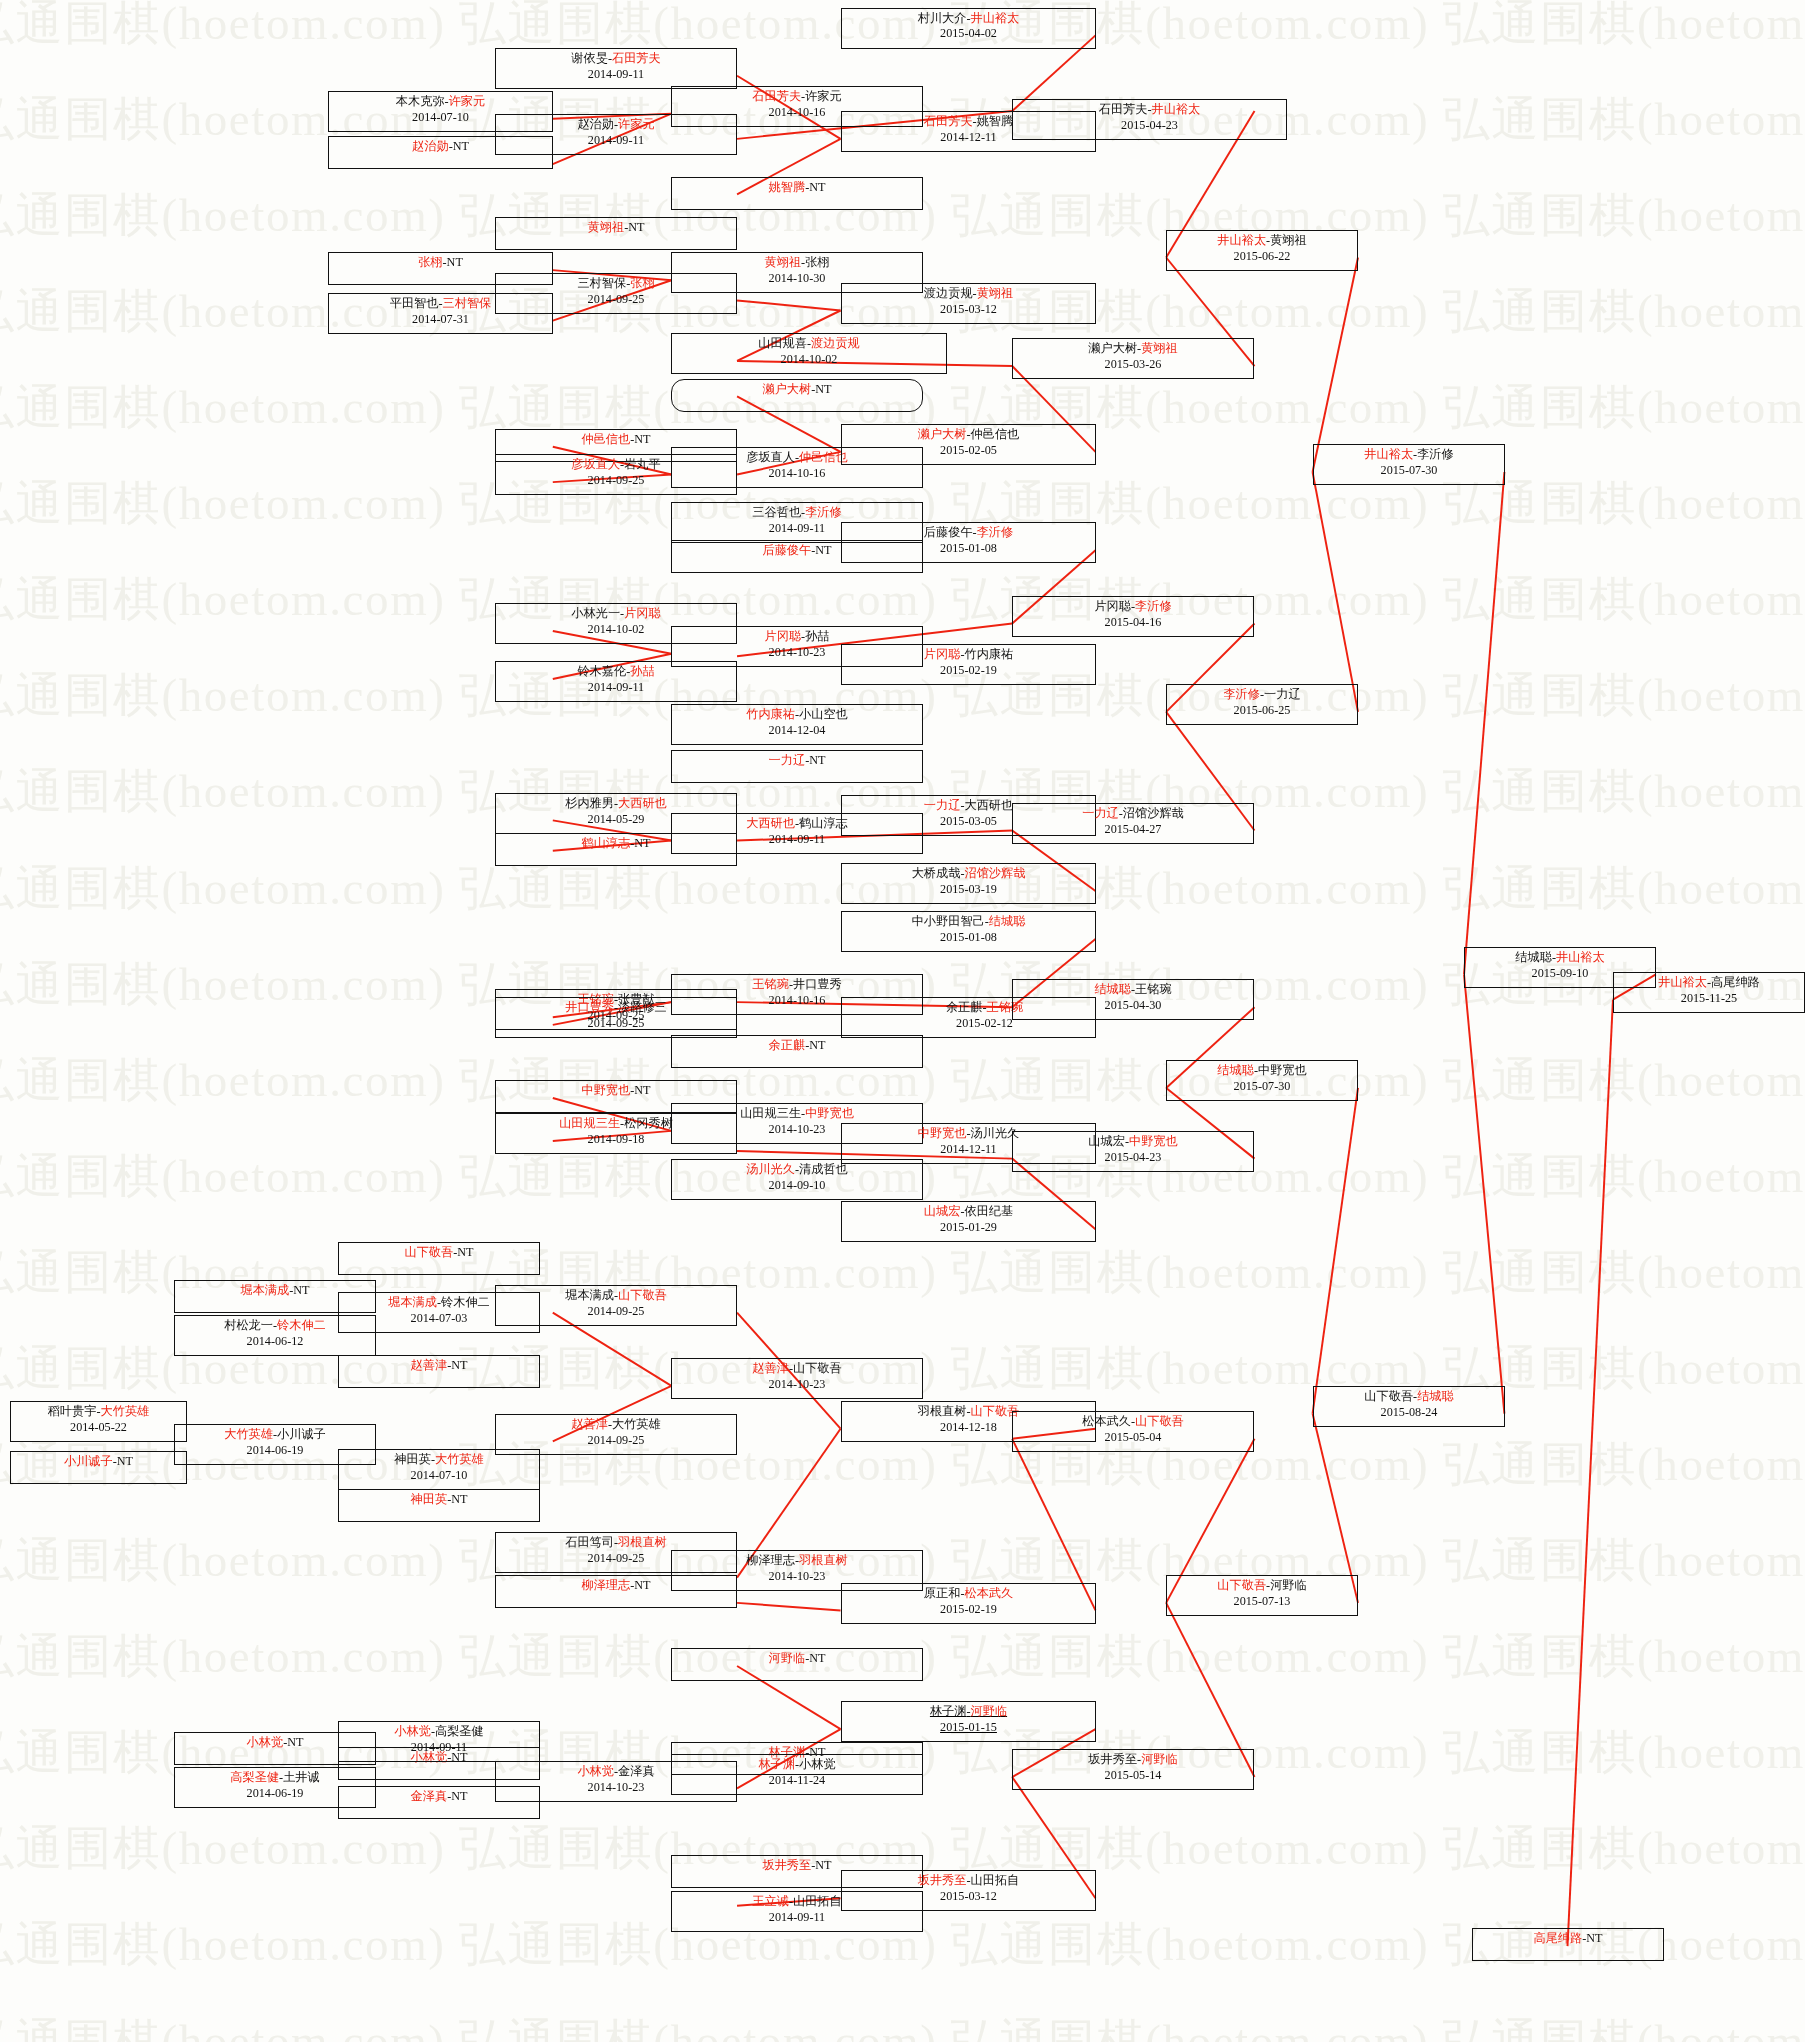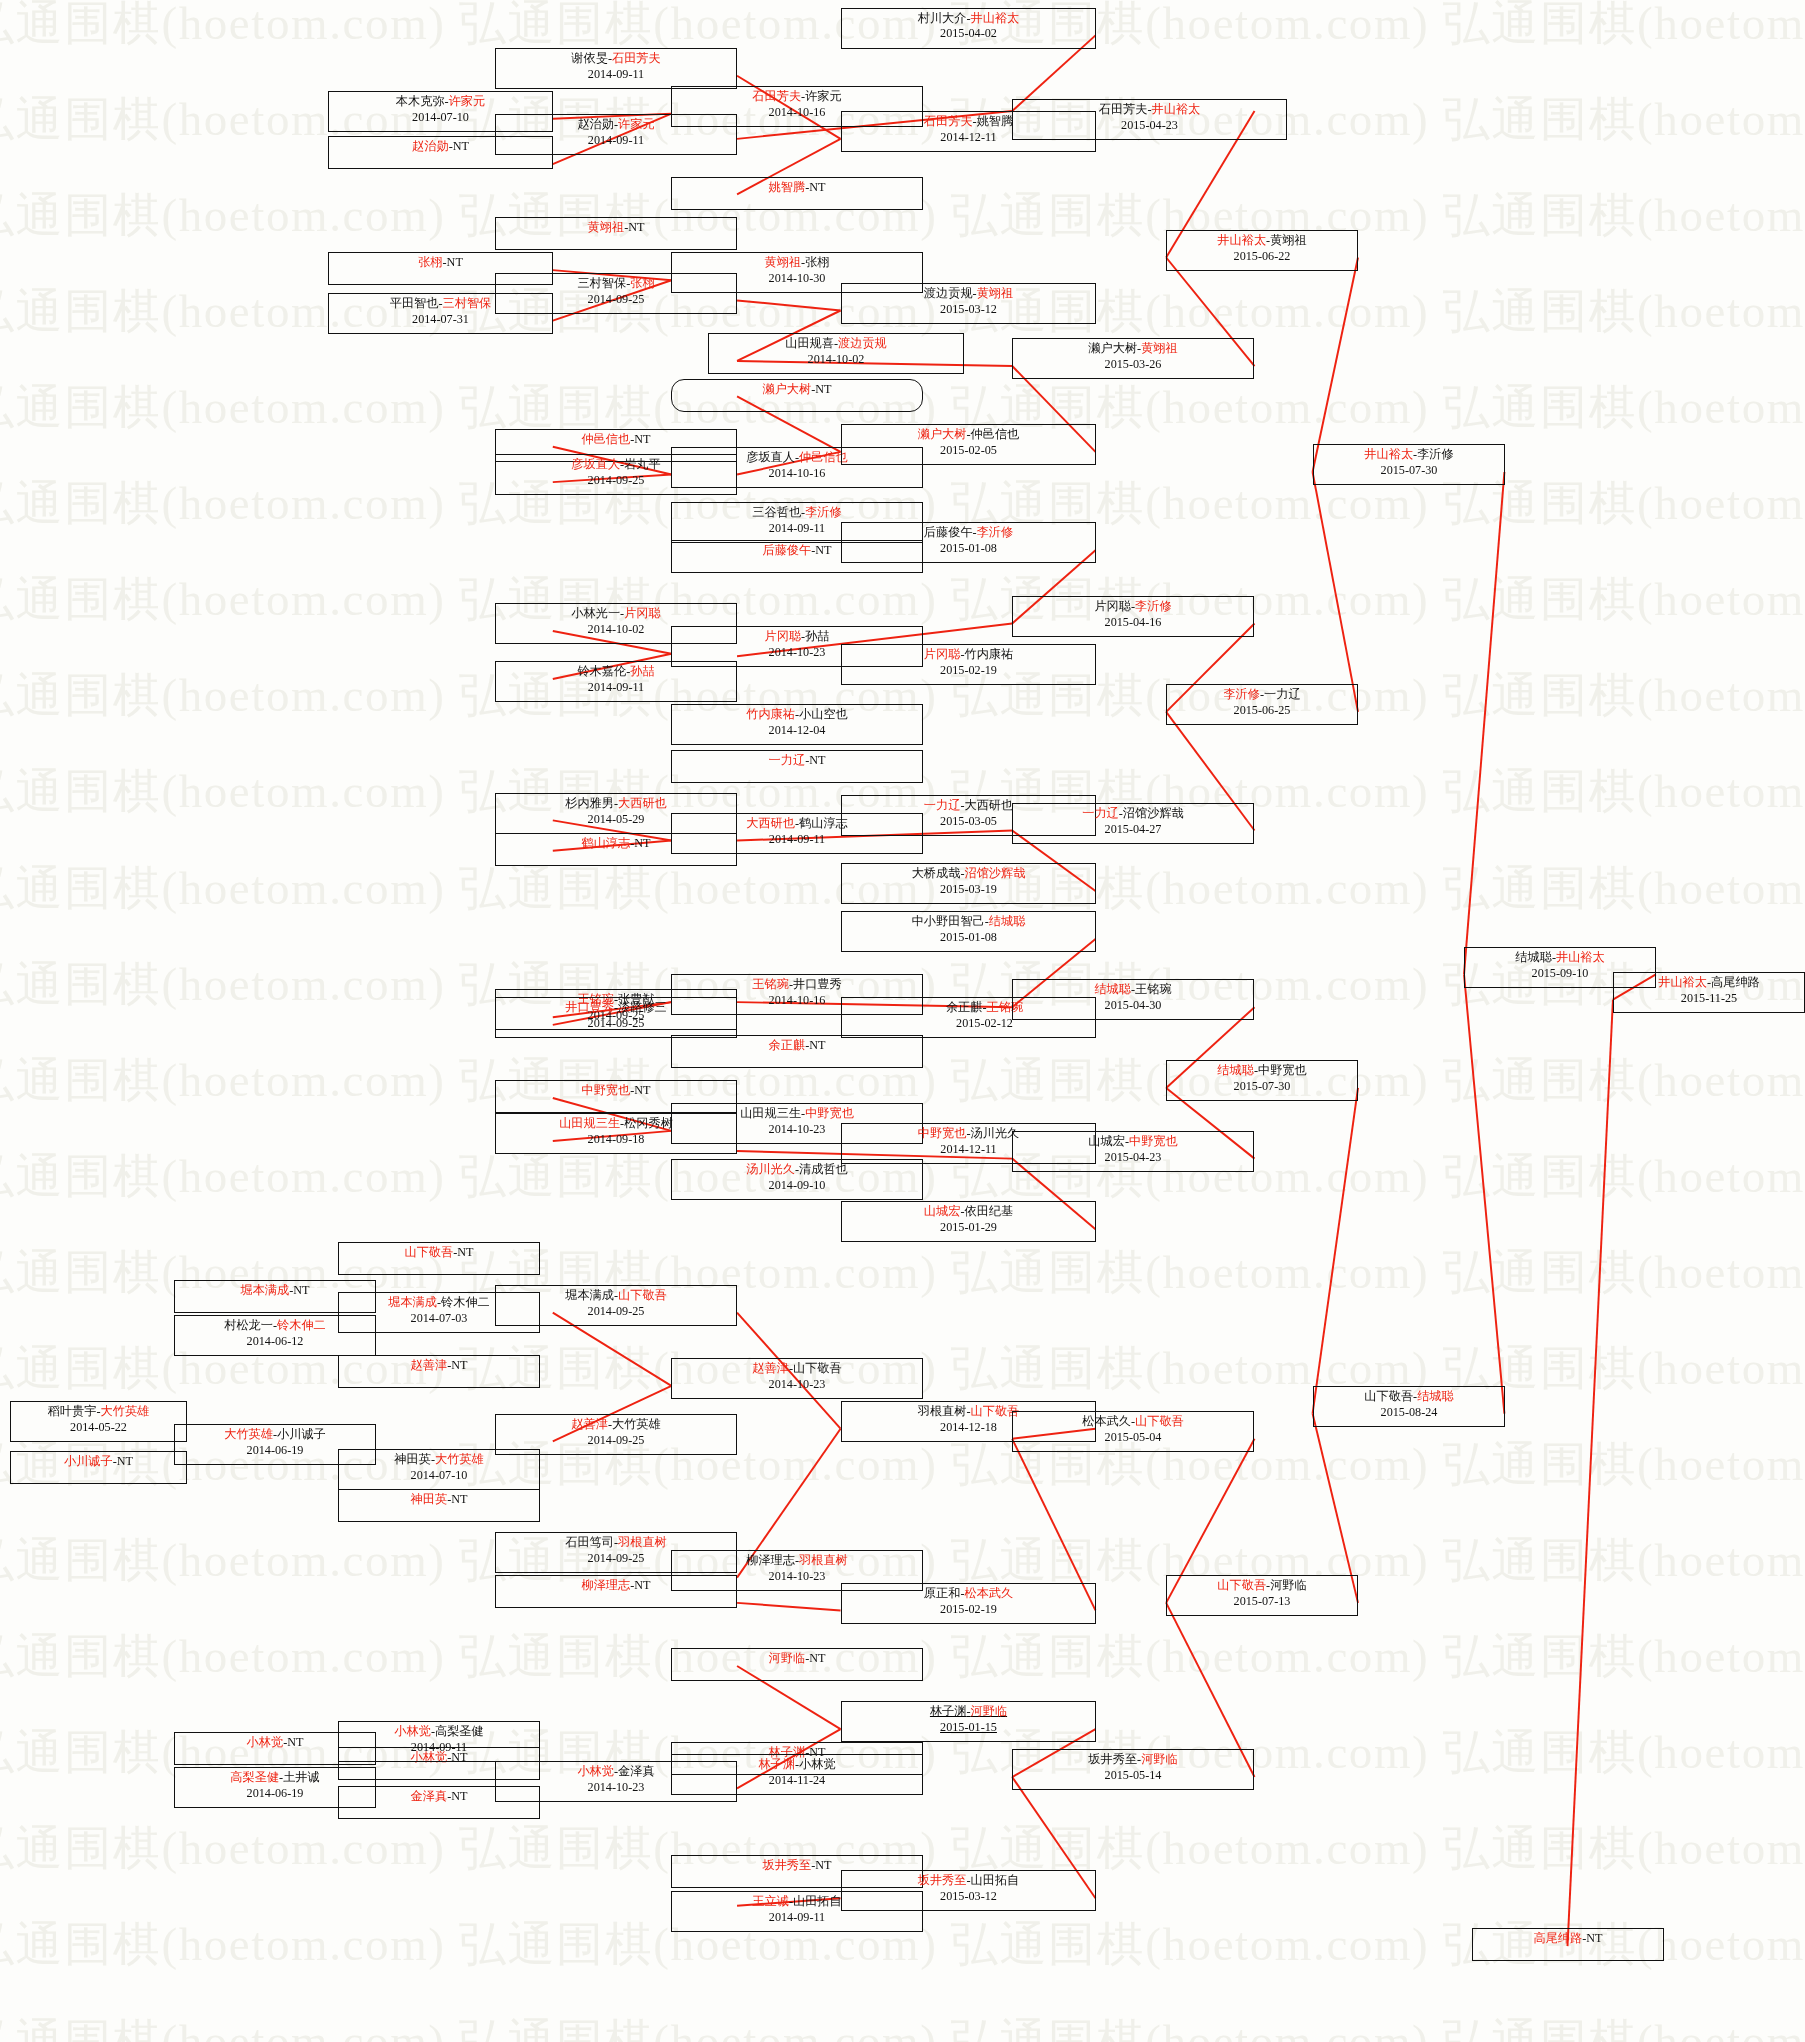--- a/index.html
+++ b/index.html
@@ -230,21 +230,21 @@
         <div class="ln"><span class="w" style="color: rgb(238, 34, 17);">石田芳夫</span><span class="sep">-</span><span class="p" style="color: rgb(17, 17, 17);">许家元</span></div>
         <div class="ln dt">2014-10-16</div>
       </div>
       <div class="match" style="left: 671px; top: 177px; width: 252px; height: 33px; border-color: rgb(17, 17, 17);">
         <div class="ln"><span class="w" style="color: rgb(238, 34, 17);">姚智腾</span><span class="sep">-</span><span class="p" style="color: rgb(17, 17, 17);">NT</span></div>
       </div>
       <div class="match" style="left: 671px; top: 252px; width: 252px; height: 41px; border-color: rgb(17, 17, 17);">
         <div class="ln"><span class="w" style="color: rgb(238, 34, 17);">黄翊祖</span><span class="sep">-</span><span class="p" style="color: rgb(17, 17, 17);">张栩</span></div>
         <div class="ln dt">2014-10-30</div>
       </div>
-      <div class="match" style="left: 708px; top: 333px; width: 256px; height: 41px; border-color: rgb(17, 17, 17);">
+      <div class="match" style="left: 671px; top: 333px; width: 276px; height: 41px; border-color: rgb(17, 17, 17);">
         <div class="ln"><span class="p" style="color: rgb(17, 17, 17);">山田规喜</span><span class="sep">-</span><span class="w" style="color: rgb(238, 34, 17);">渡边贡规</span></div>
         <div class="ln dt">2014-10-02</div>
       </div>
       <div class="match" style="left: 671px; top: 379px; width: 252px; height: 33px; border-color: rgb(17, 17, 17); border-radius: 13px;">
         <div class="ln"><span class="w" style="color: rgb(238, 34, 17);">濑户大树</span><span class="sep">-</span><span class="p" style="color: rgb(17, 17, 17);">NT</span></div>
       </div>
       <div class="match" style="left: 671px; top: 447px; width: 252px; height: 41px; border-color: rgb(17, 17, 17);">
         <div class="ln"><span class="p" style="color: rgb(17, 17, 17);">彦坂直人</span><span class="sep">-</span><span class="w" style="color: rgb(238, 34, 17);">仲邑信也</span></div>
         <div class="ln dt">2014-10-16</div>
       </div>

